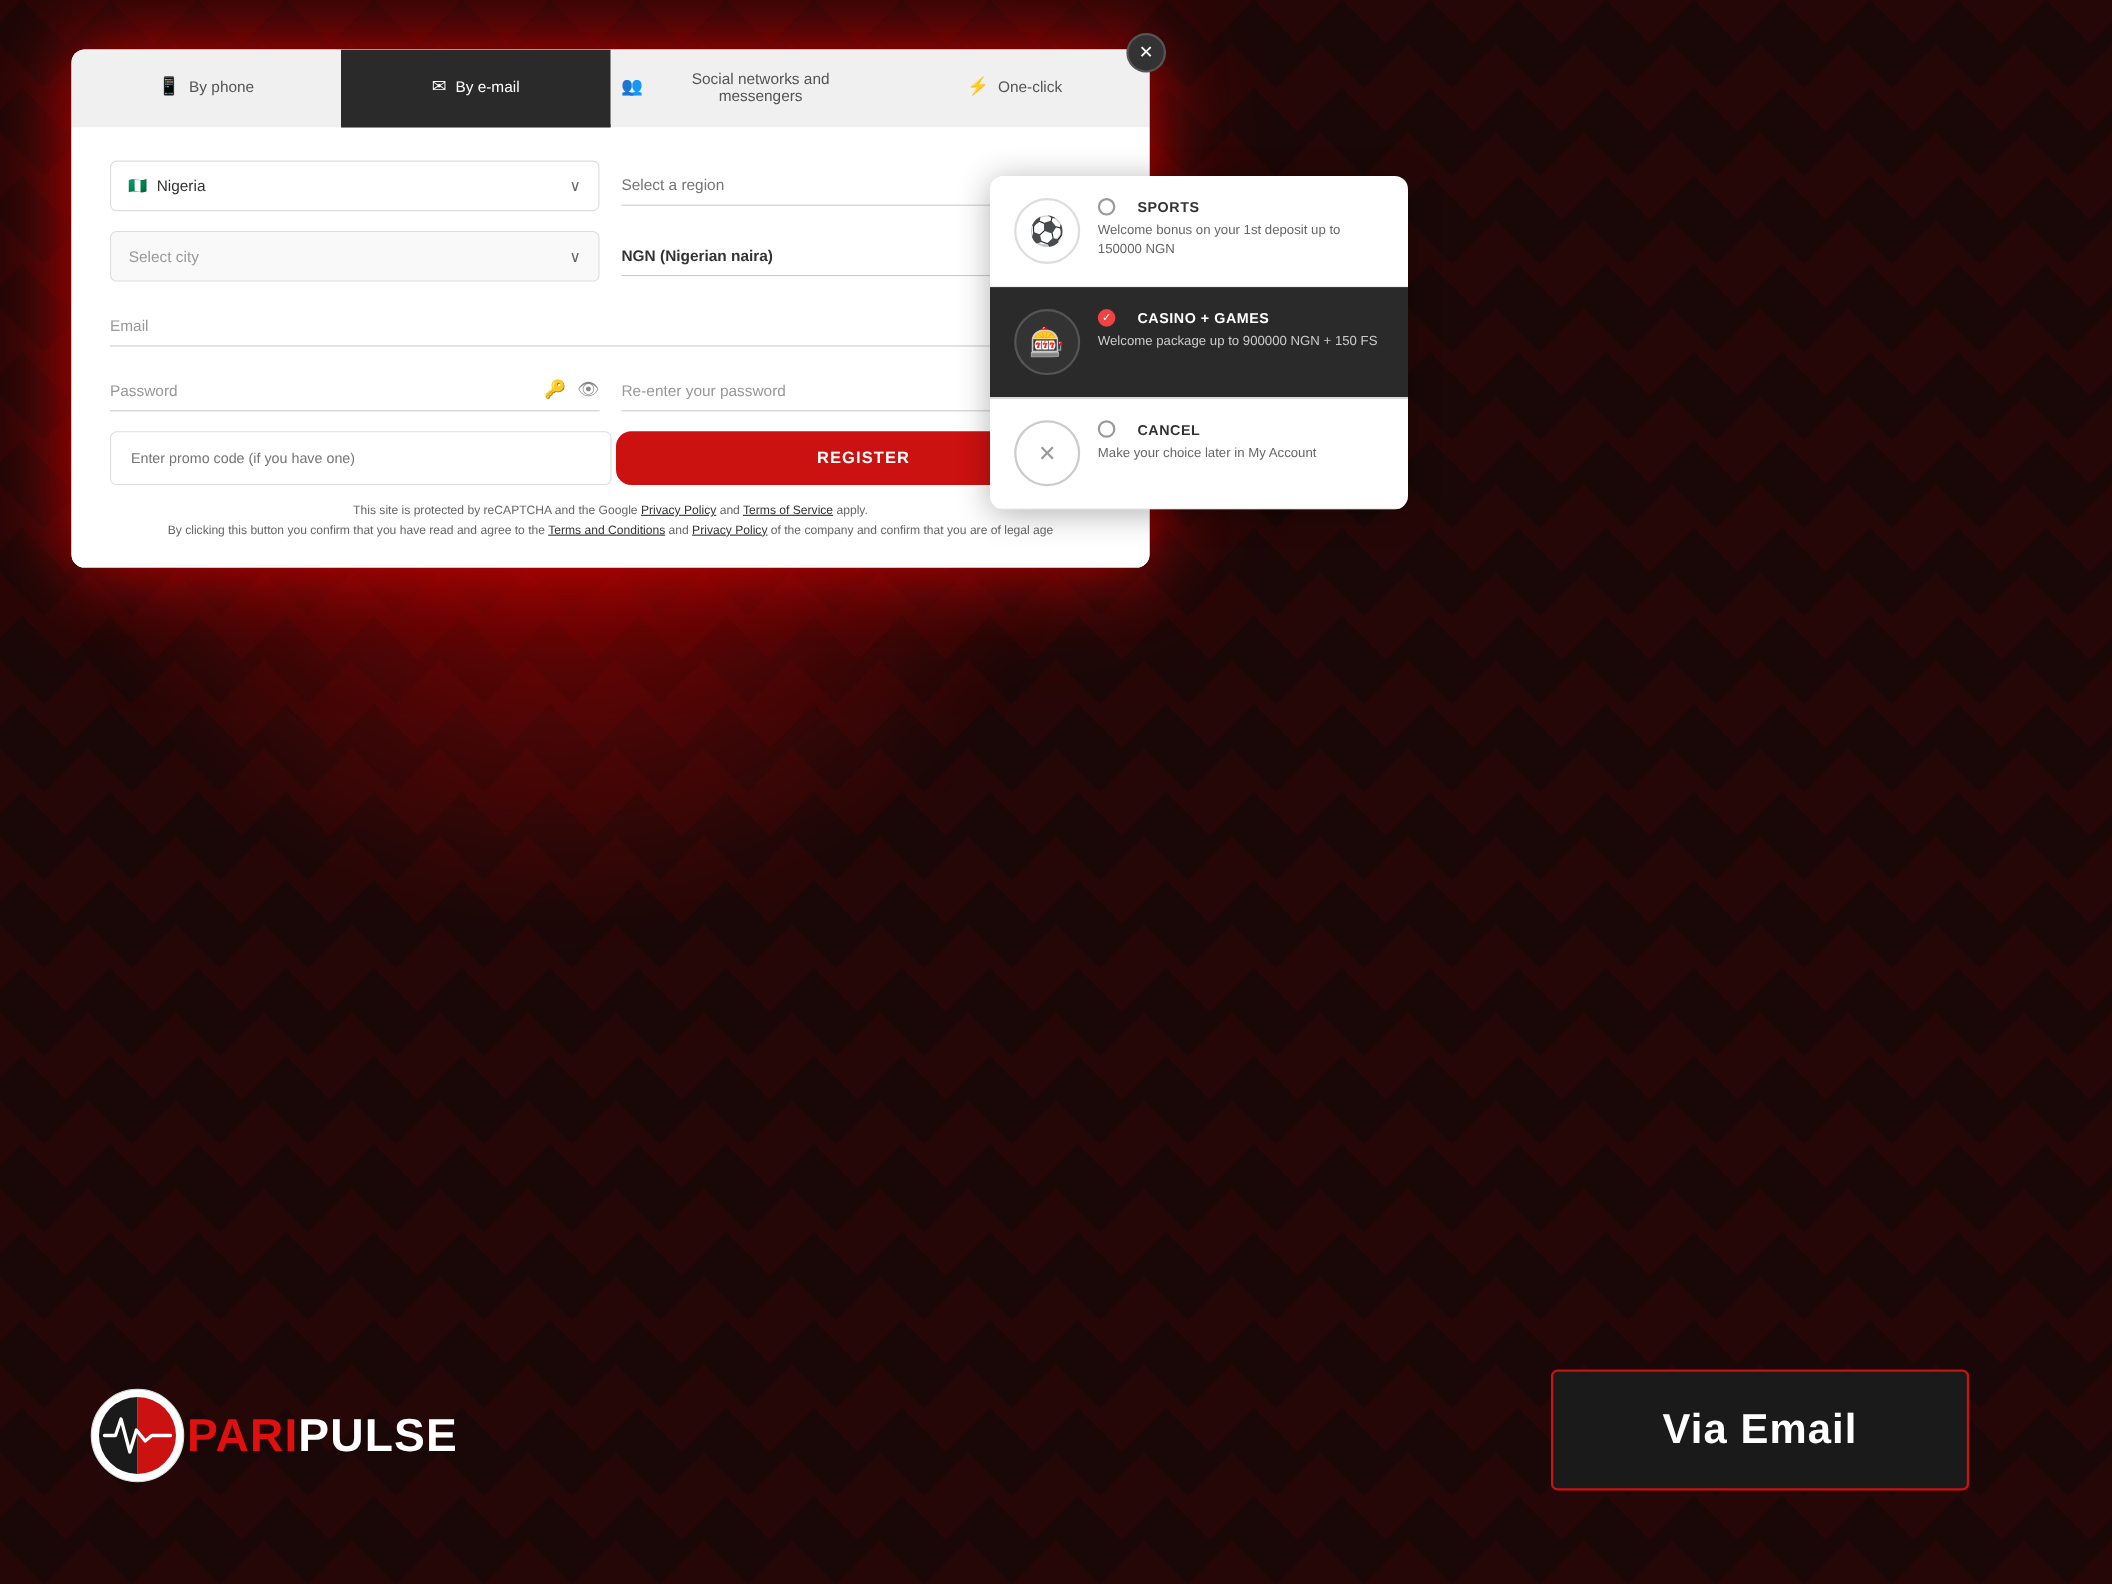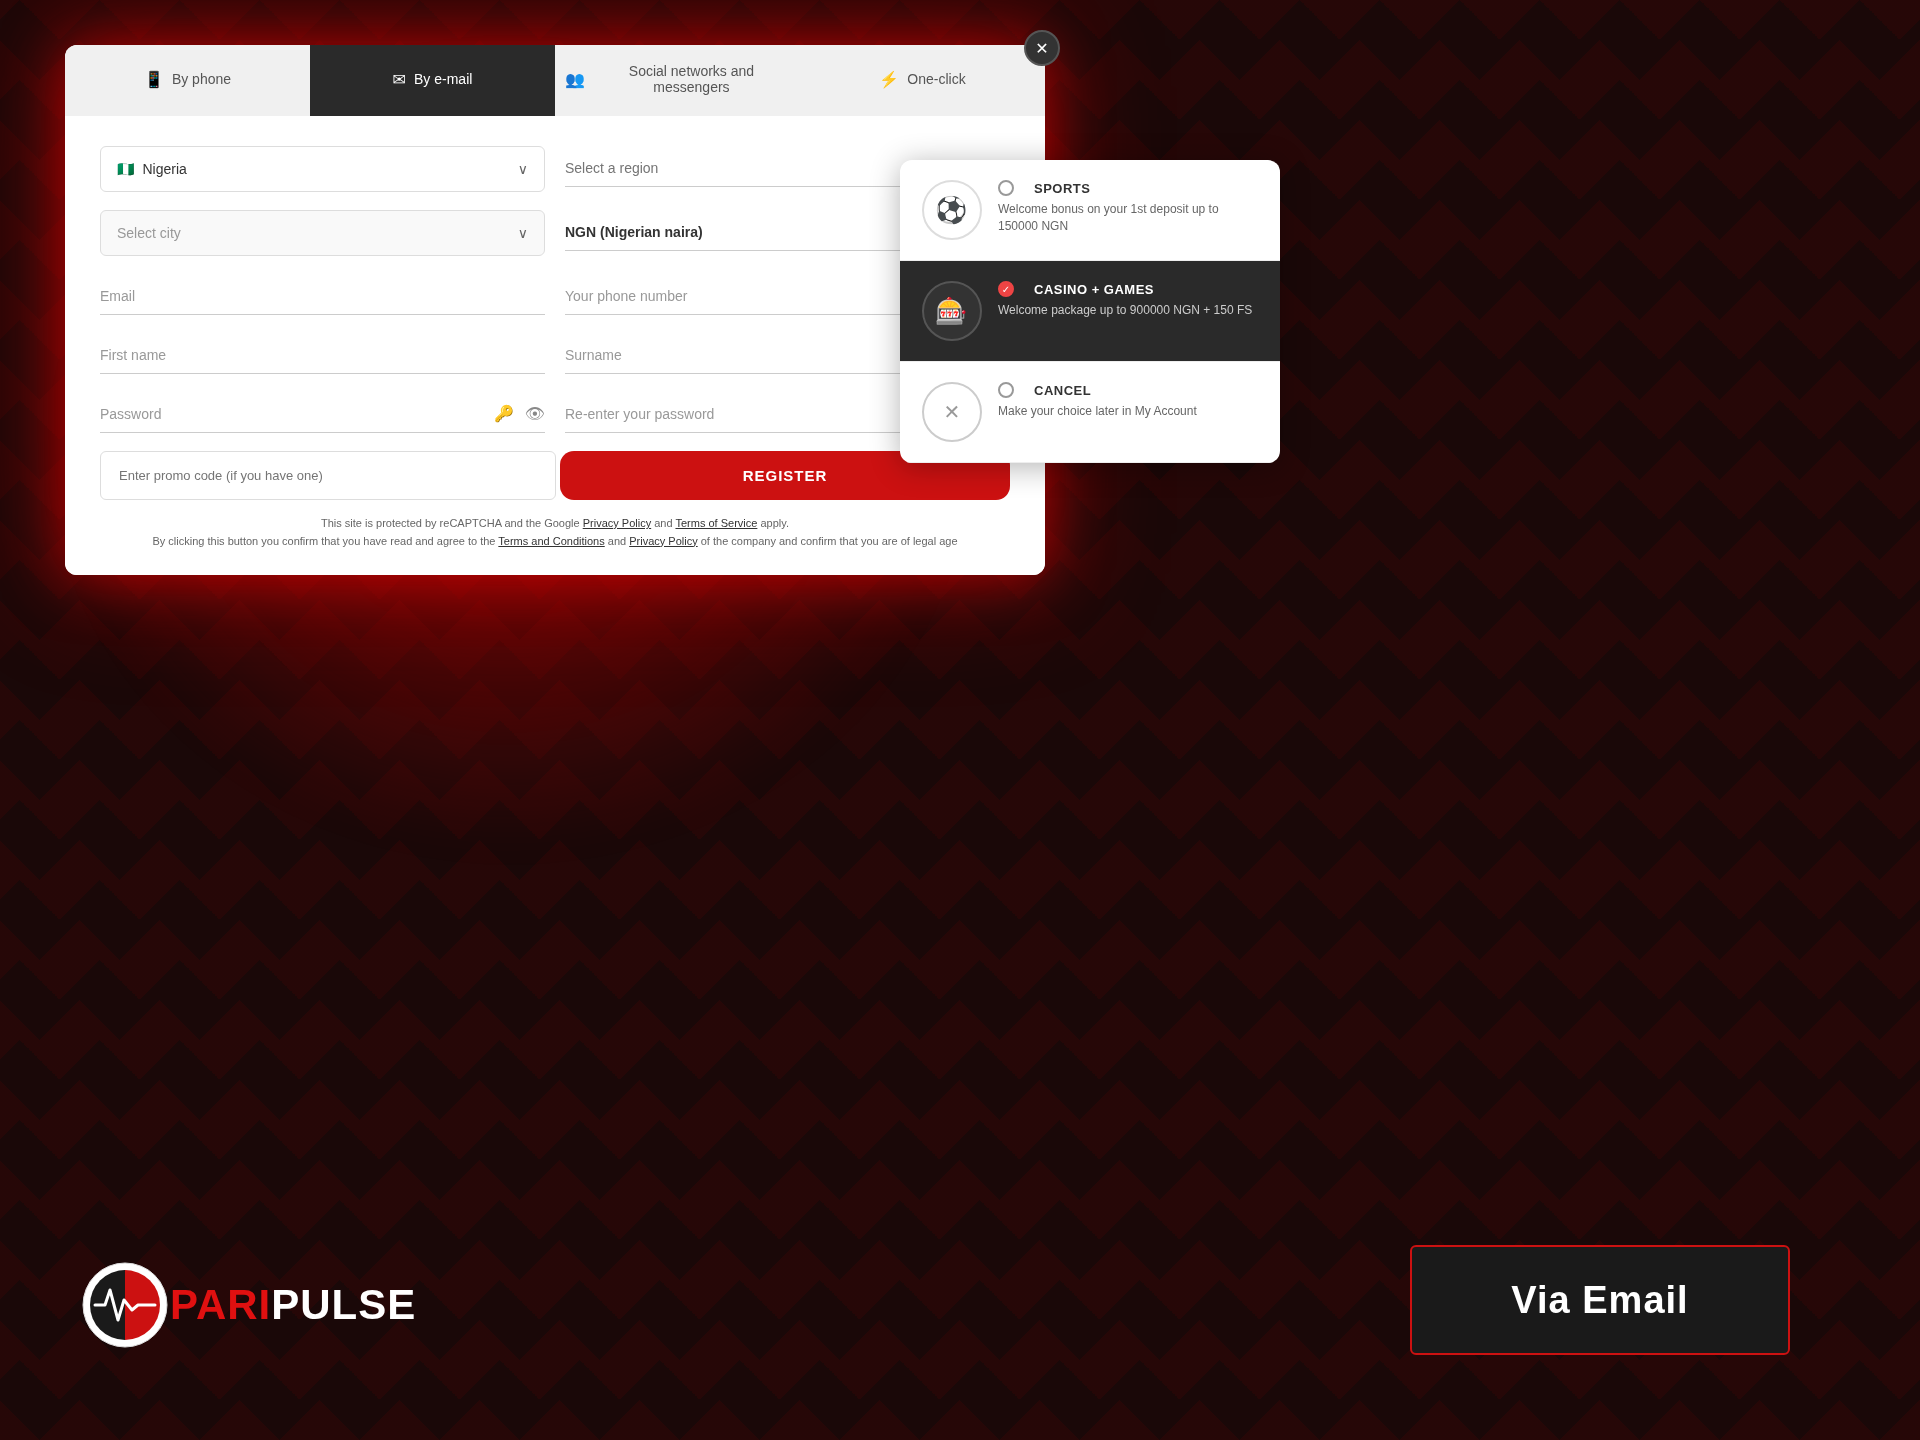--- a/index.html
+++ b/index.html
@@ -463,33 +463,22 @@
       </div>
       <div class="form-col">
         <div class="currency-text">NGN (Nigerian naira)</div>
       </div>
     </div>
 
     <div class="form-row">
       <div class="form-col">
         <input type="email" class="text-input" placeholder="Email" style="">
       </div>
-      <div class="form-col">
-        <input type="tel" class="text-input" placeholder="Your phone number" style="">
-      </div>
-    </div>
-
-    <div class="form-row">
-      <div class="form-col">
-        <input type="text" class="text-input" placeholder="First name" style="">
-      </div>
-      <div class="form-col">
-        <input type="text" class="text-input" placeholder="Surname" style="">
-      </div>
-    </div>
+    </div>
+
 
     <div class="form-row">
       <div class="form-col input-wrapper">
         <input type="password" class="text-input" style="padding-right: 60px;" placeholder="Password">
         <div class="input-icons">
           <span>🔑</span>
           <span>👁</span>
         </div>
       </div>
       <div class="form-col">

